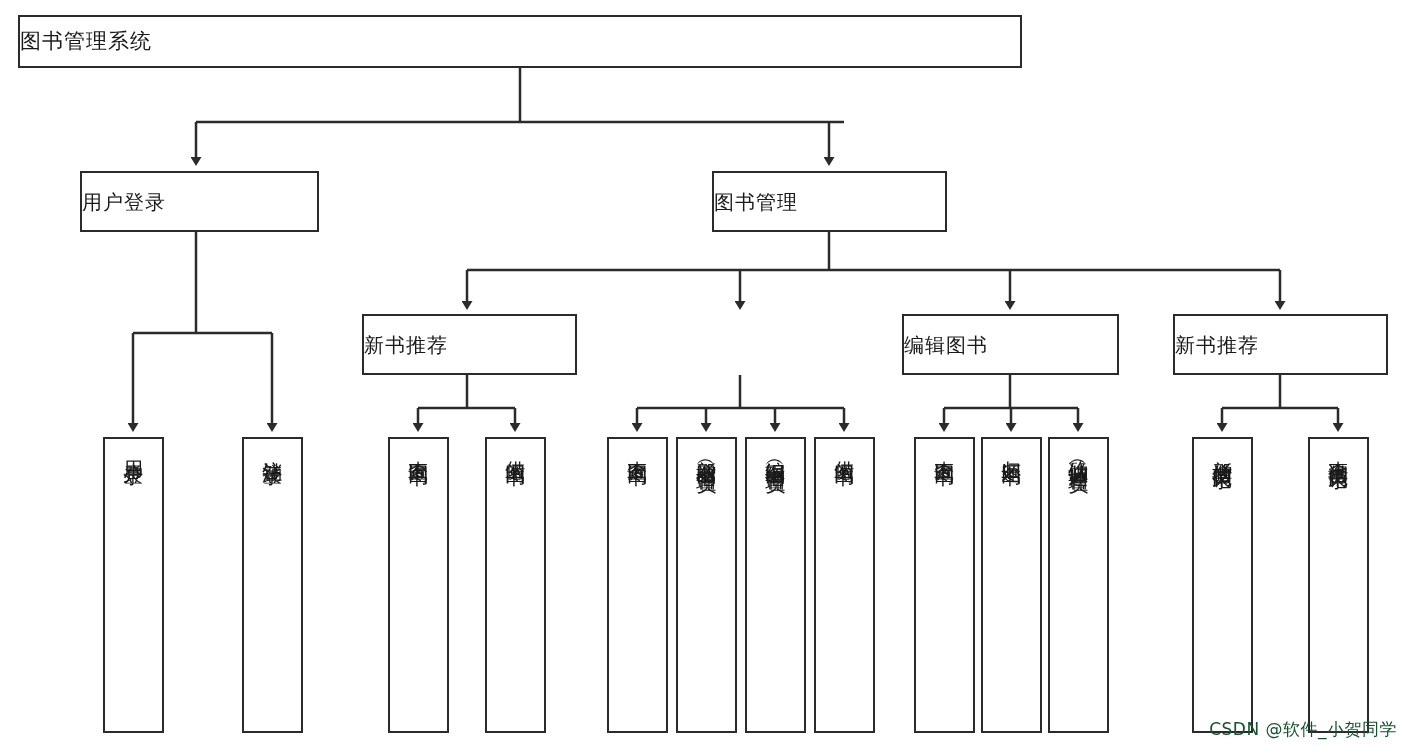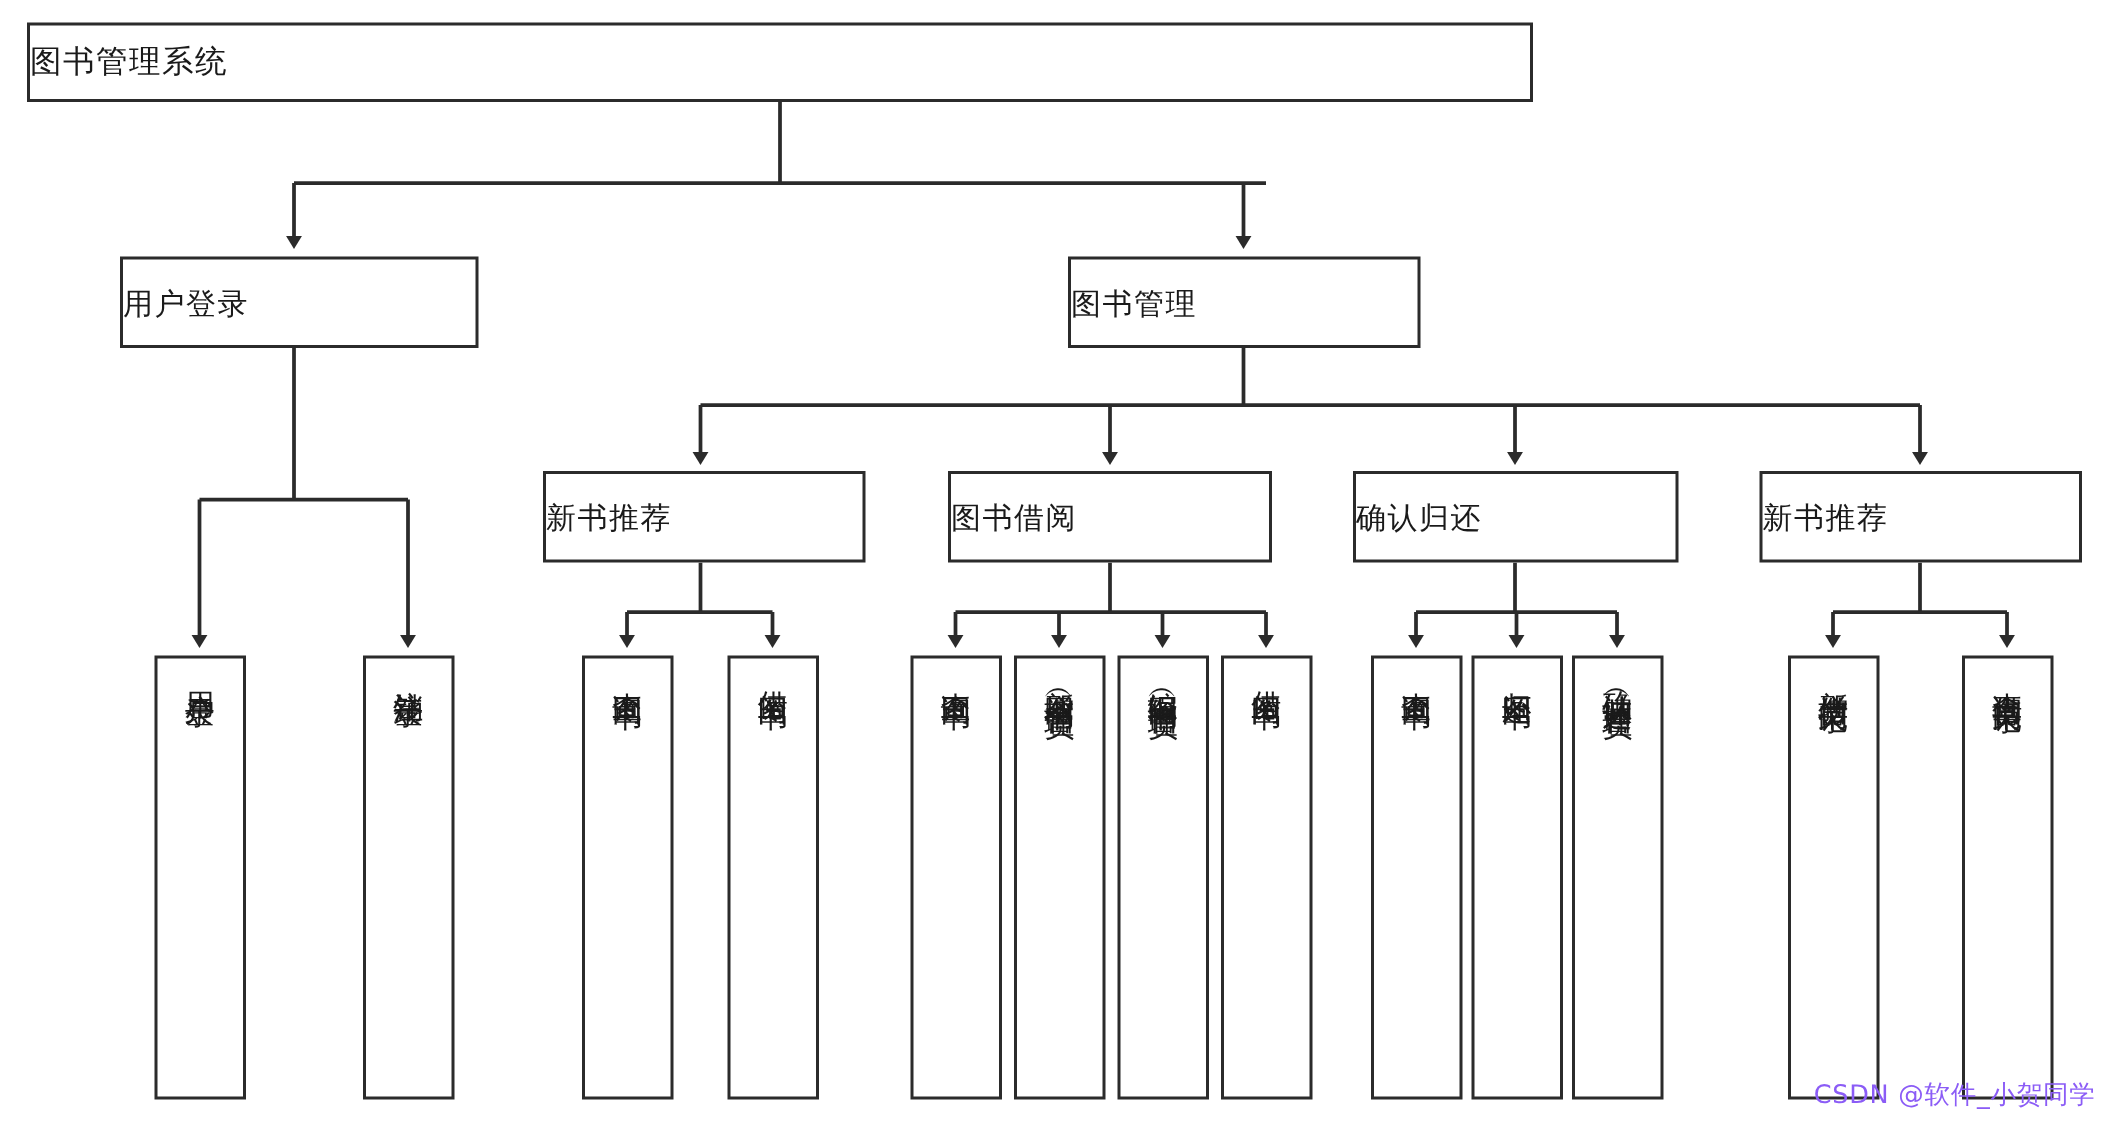--- a/index.html
+++ b/index.html
@@ -54,21 +54,21 @@
     line-height: 1.22;
     letter-spacing: 2px;
     white-space: nowrap;
     text-align: center;
   }
   .watermark {
     position: absolute;
     right: 8px;
     bottom: 6px;
     font-size: 17px;
-    color: #8b5cf6;
+    color: #14532d;
     letter-spacing: 0.5px;
     white-space: nowrap;
   }
 </style>
 </head>
 <body>
 
 <div id="canvas">
 
   <svg class="wires" viewBox="0 0 1405 747">
@@ -128,25 +128,22 @@
   <div class="node h" style="left:80px; top:171px; width:239px; height:61px;">
     <span>用户登录</span>
   </div>
   <div class="node h" style="left:362px; top:314px; width:215px; height:61px;">
     <span>新书推荐</span>
   </div>
 
   <div class="node h" style="left:712px; top:171px; width:235px; height:61px;">
     <span>图书管理</span>
   </div>
-  <div class="node h" style="left:632px; top:314px; width:216px; height:61px;">
-    <span>图书借阅</span>
-  </div>
   <div class="node h" style="left:902px; top:314px; width:217px; height:61px;">
-    <span>确认归还</span>
+    <span>编辑图书</span>
   </div>
   <div class="node h" style="left:1173px; top:314px; width:215px; height:61px;">
     <span>新书推荐</span>
   </div>
 
   <div class="node v" style="left:103px; top:437px; width:61px; height:296px;">
     <span class="vtext">用户登录</span>
   </div>
   <div class="node v" style="left:242px; top:437px; width:61px; height:296px;">
     <span class="vtext">注销登录</span>

